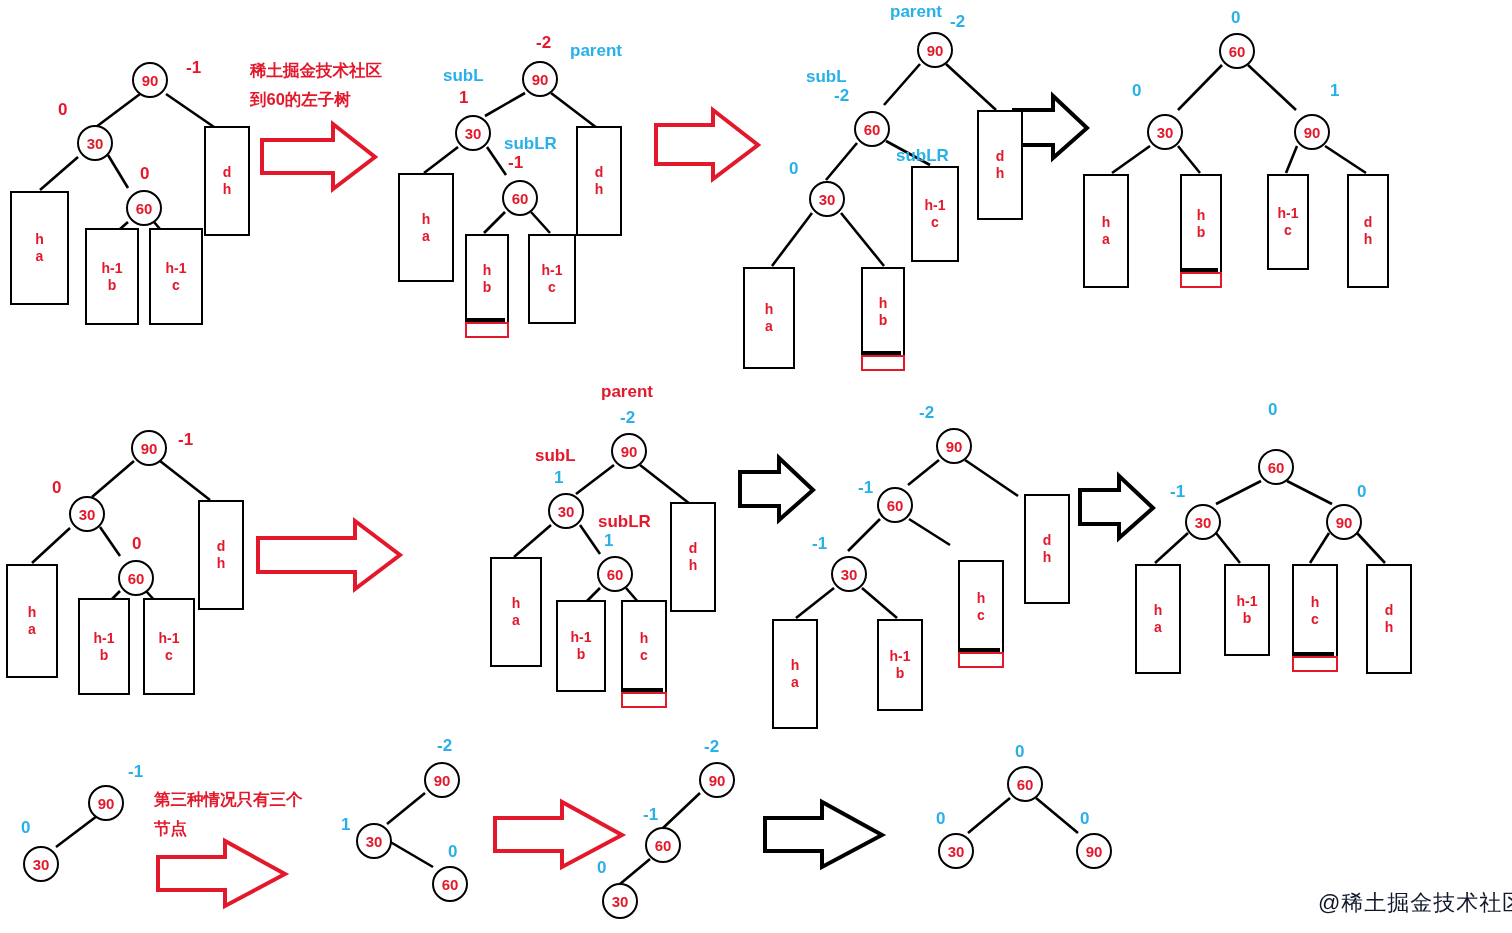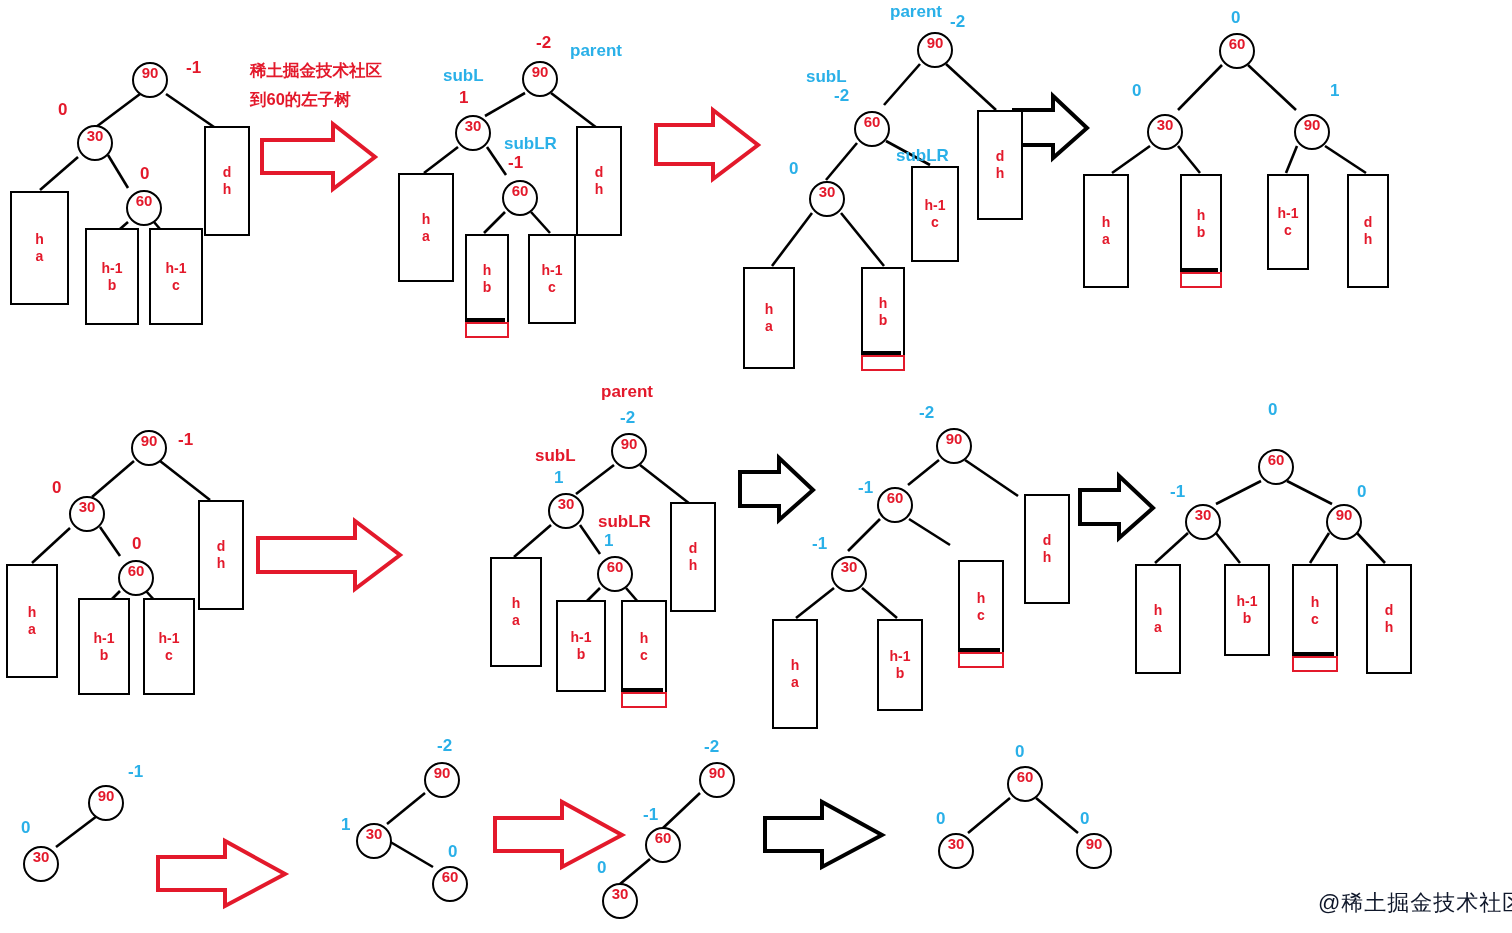--- a/index.html
+++ b/index.html
@@ -12,21 +12,21 @@
   .note-cn{color:#e3192b;font-weight:bold;font-size:16.5px;white-space:nowrap;line-height:29px;}
   .bf-red{color:#e3192b;font-weight:bold;font-size:17px;}
   .bf-blue{color:#2ab0e8;font-weight:bold;font-size:17px;}
   .tag-blue{color:#2ab0e8;font-weight:bold;font-size:17px;white-space:nowrap;}
   .tag-red{color:#e3192b;font-weight:bold;font-size:17px;white-space:nowrap;}
   .node-label{color:#e3192b;font-weight:bold;font-size:15px;}
   .box-txt{color:#e3192b;font-weight:bold;font-size:14px;text-align:center;line-height:17px;white-space:nowrap;}
   .watermark{color:#0f172a;font-size:22px;letter-spacing:1px;white-space:nowrap;
              font-family:Liberation Sans, sans-serif;}
   .node-circle{position:absolute;border:2.6px solid #000;border-radius:50%;
-               background:#fff;display:flex;justify-content:center;}
+               background:#fff;display:flex;align-items:center;justify-content:center;}
   .sub-box{position:absolute;border:2.4px solid #000;background:#fff;
            display:flex;align-items:center;justify-content:center;}
   .red-strip{position:absolute;border:2.6px solid #e3192b;background:#fff;}
   .blk-strip{position:absolute;background:#000;}
 </style>
 </head>
 <body>
 
 <div id="stage">
 
@@ -142,20 +142,24 @@
     <g>
       <path d="M765,818 L822,818 L822,802 L882,835 L822,867 L822,851 L765,851 Z" fill="#fff" stroke="#000" stroke-width="4" stroke-linejoin="miter"></path>
     </g>
   </svg>
 
 
   <div class="abs note-cn" style="left:250px;top:56px;">
     <div>稀土掘金技术社区</div>
     <div>到60的左子树</div>
   </div>
+  <div class="abs note-cn" style="left:154px;top:785px;">
+    <div>第三种情况只有三个</div>
+    <div>节点</div>
+  </div>
 
   <div class="node-circle" style="left:132px;top:62px;width:32px;height:32px;">
     <span class="node-label">90</span>
   </div>
   <div class="abs bf-red" style="left:186px;top:58px;">-1</div>
 
   <div class="node-circle" style="left:77px;top:125px;width:32px;height:32px;">
     <span class="node-label">30</span>
   </div>
   <div class="abs bf-red" style="left:58px;top:100px;">0</div>

